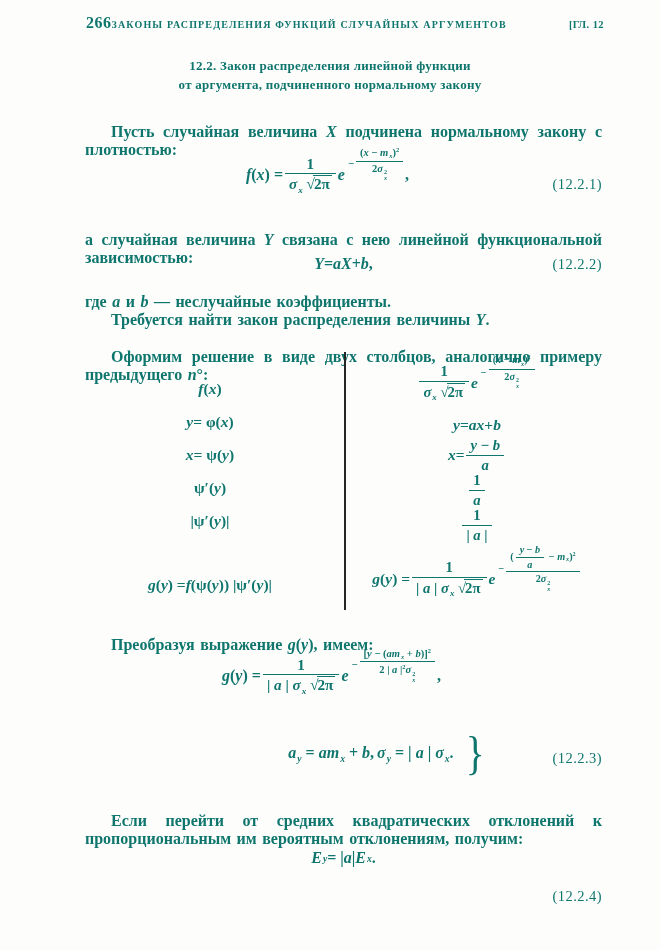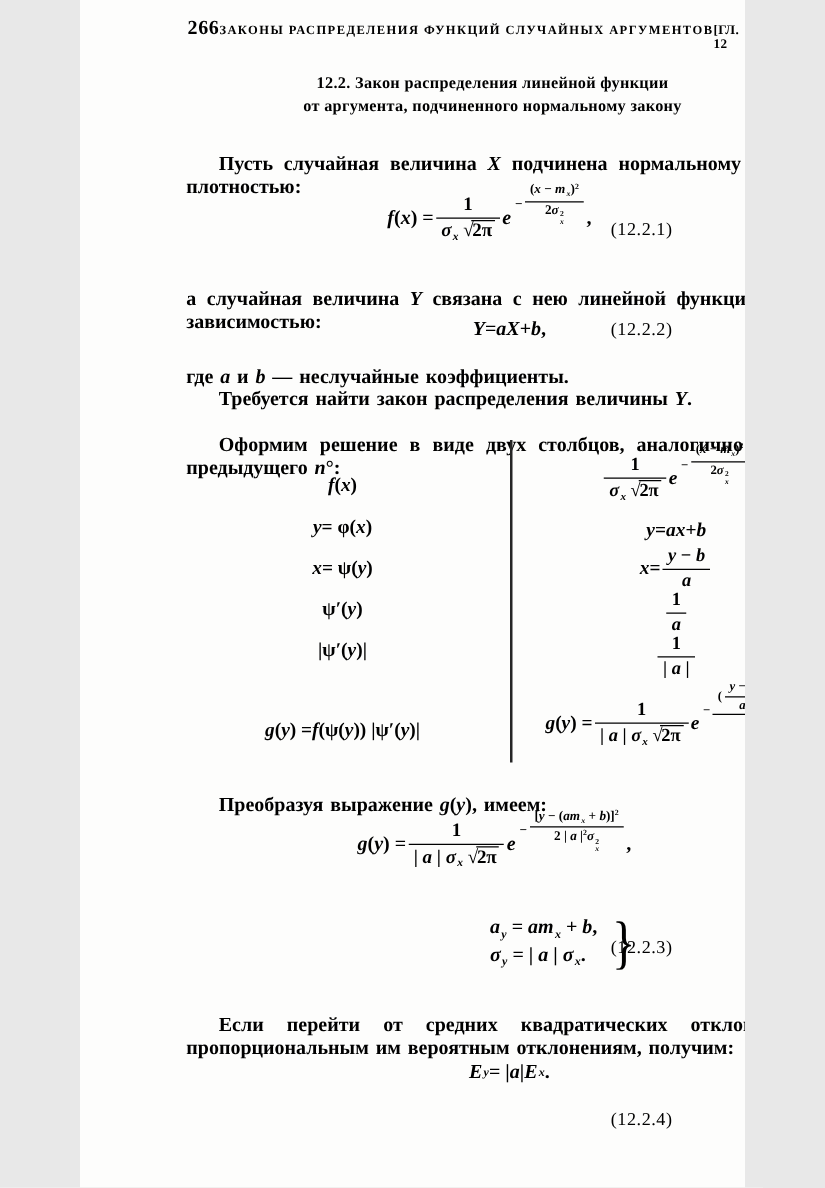--- a/index.html
+++ b/index.html
@@ -1,17 +1,17 @@
 <!DOCTYPE html>
 <html lang="ru"><head>
 <meta charset="utf-8">
 <style>
   html,body{margin:0;padding:0;background:#e8e8e8;}
-  .page{position:relative;width:532px;height:950px;margin:0 auto;background:#fdfdfc;
-        font-family:"Liberation Serif",serif;color:#000000;overflow:hidden;
+  .page{position:relative;width:660px;height:950px;margin:0 auto;background:#fdfdfc;
+        font-family:"Liberation Serif",serif;color:#0f766e;overflow:hidden;
         font-weight:700;}
   
   .hdr{position:absolute;top:14px;left:86px;right:56px;display:flex;align-items:baseline;}
   .pgnum{font-size:16px;letter-spacing:.5px;}
   .runtitle{flex:1;font-size:10px;letter-spacing:.115em;white-space:nowrap;}
   .chref{font-size:10.5px;letter-spacing:.04em;}
   
   .sect{position:absolute;top:56px;left:60px;width:540px;text-align:center;
         font-size:13px;line-height:19px;letter-spacing:.02em;}
   
@@ -25,21 +25,21 @@
          align-items:center;font-size:16px;}
   .eq1{top:141px;height:68px;transform:translateX(-16px);}
   .eq2{top:251px;height:26px;}
   .eqg{top:642px;height:68px;transform:translateX(-12px);}
   .eq4{top:845px;height:26px;}
   .eqtag{position:absolute;right:58px;font-weight:400;font-size:14.5px;letter-spacing:.03em;padding-left:13px;}
   .t1{top:176px;} .t2{top:256px;} .t3{top:750px;} .t4{top:868px;margin-top:20px;}
   
   .sys{position:absolute;left:85px;width:517px;top:731px;display:flex;justify-content:center;
        align-items:center;transform:translateX(28px);}
-  .syslines{display:flex;flex-direction:column;align-items:flex-start;gap:3px;font-size:16px;margin-left:31px;}
+  .syslines{display:flex;align-items:flex-start;gap:3px;font-size:16px;margin-left:31px;}
   .sysline{white-space:nowrap;}
   .sysbrace{font-size:46px;font-weight:400;margin-left:10px;transform:scale(.85,1.02);
             line-height:1;}
   
   .divider{position:absolute;left:344px;top:352px;width:2px;height:258px;background:#262626;}
   .lrow,.rrow{position:absolute;display:flex;justify-content:center;align-items:center;
               font-size:15.5px;white-space:nowrap;}
   .lrow{left:85px;width:250px;}
   .rrow{left:353px;width:248px;}
   .l0{top:378px;height:22px;} .l1{top:411px;height:22px;} .l2{top:443px;height:24px;}

